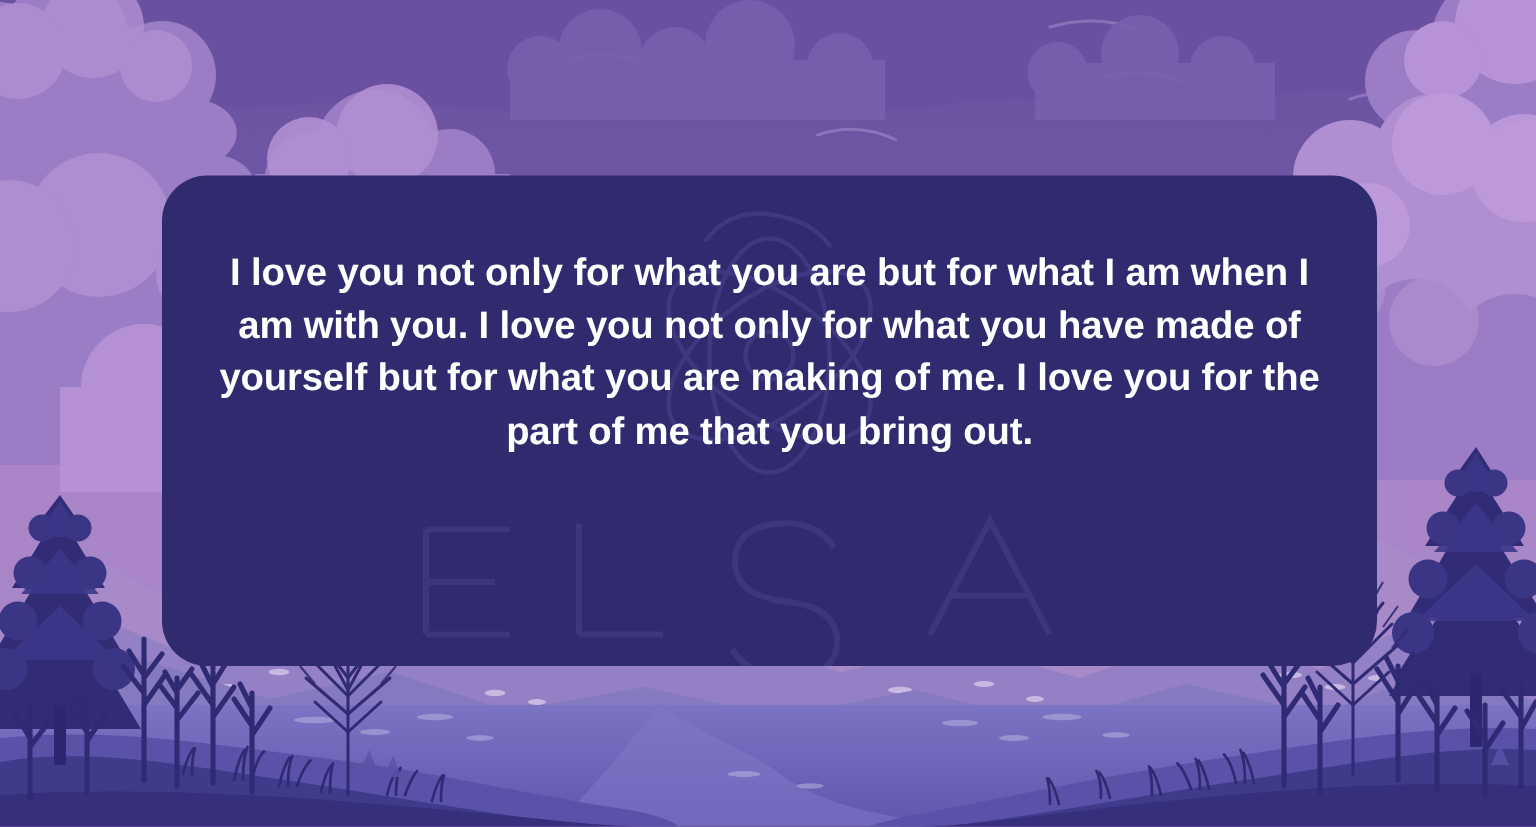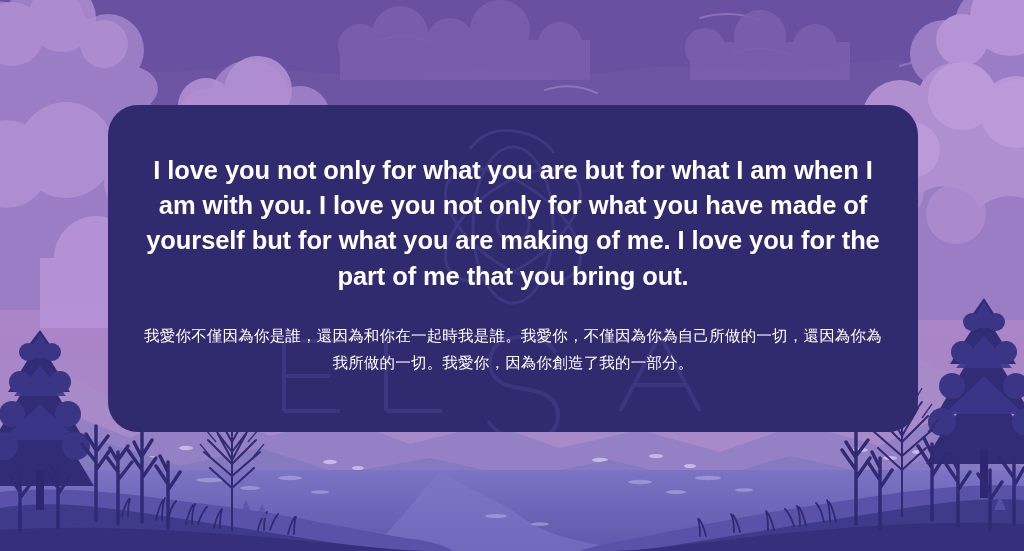--- a/index.html
+++ b/index.html
@@ -13,21 +13,21 @@
     position:relative;
     width:1024px; height:551px;
     overflow:hidden;
   }
   
   #scene { position:absolute; inset:0; width:1024px; height:551px; display:block; }
 
   
   #quote-card {
     position:absolute;
-    left:108px; top:105px;
+    left:108px; top:117px;
     width:810px; height:327px;
     background:#302a6e;
     border-radius:30px;
     overflow:hidden;
     display:flex;
     flex-direction:column;
     align-items:center;
     justify-content:flex-start;
     padding:48px 36px 0 36px;
   }
@@ -406,17 +406,16 @@
         <path d="M278,232 L278,306 M278,306 L334,306"></path>
 
         <path d="M448,248 q-12,-18 -36,-16 q-30,2 -30,26 q0,22 34,26 q34,4 34,26 q0,24 -32,24 q-26,0 -38,-18"></path>
 
         <path d="M512,306 L552,230 L592,306 M527,280 L577,280"></path>
       </g>
     </svg>
 
     <div class="card-inner">
       <div id="quote-en">I love you not only for what you are but for what I am when I am with you. I love you not only for what you have made of yourself but for what you are making of me. I love you for the part of me that you bring out.</div>
-      <div id="quote-zh">我愛你不僅因為你是誰，還因為和你在一起時我是誰。我愛你，不僅因為你為自己所做的一切，還因為你為我所做的一切。我愛你，因為你創造了我的一部分。</div>
     </div>
   </div>
 
 </div>
 
 </body></html>

